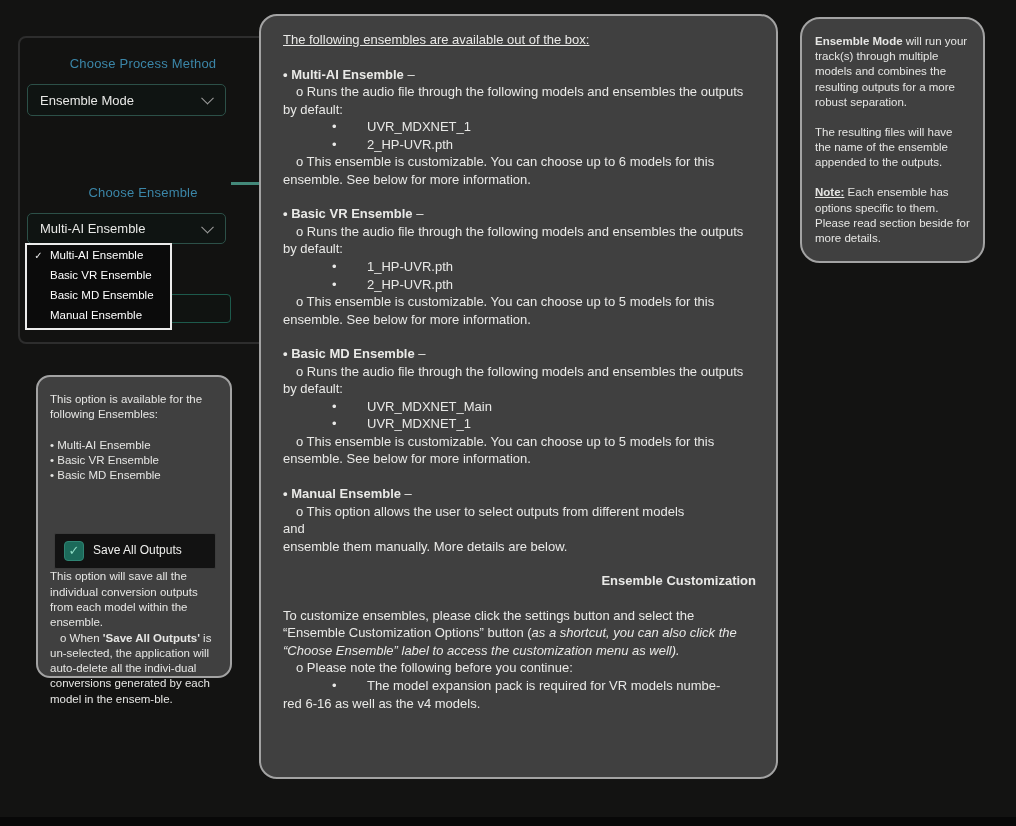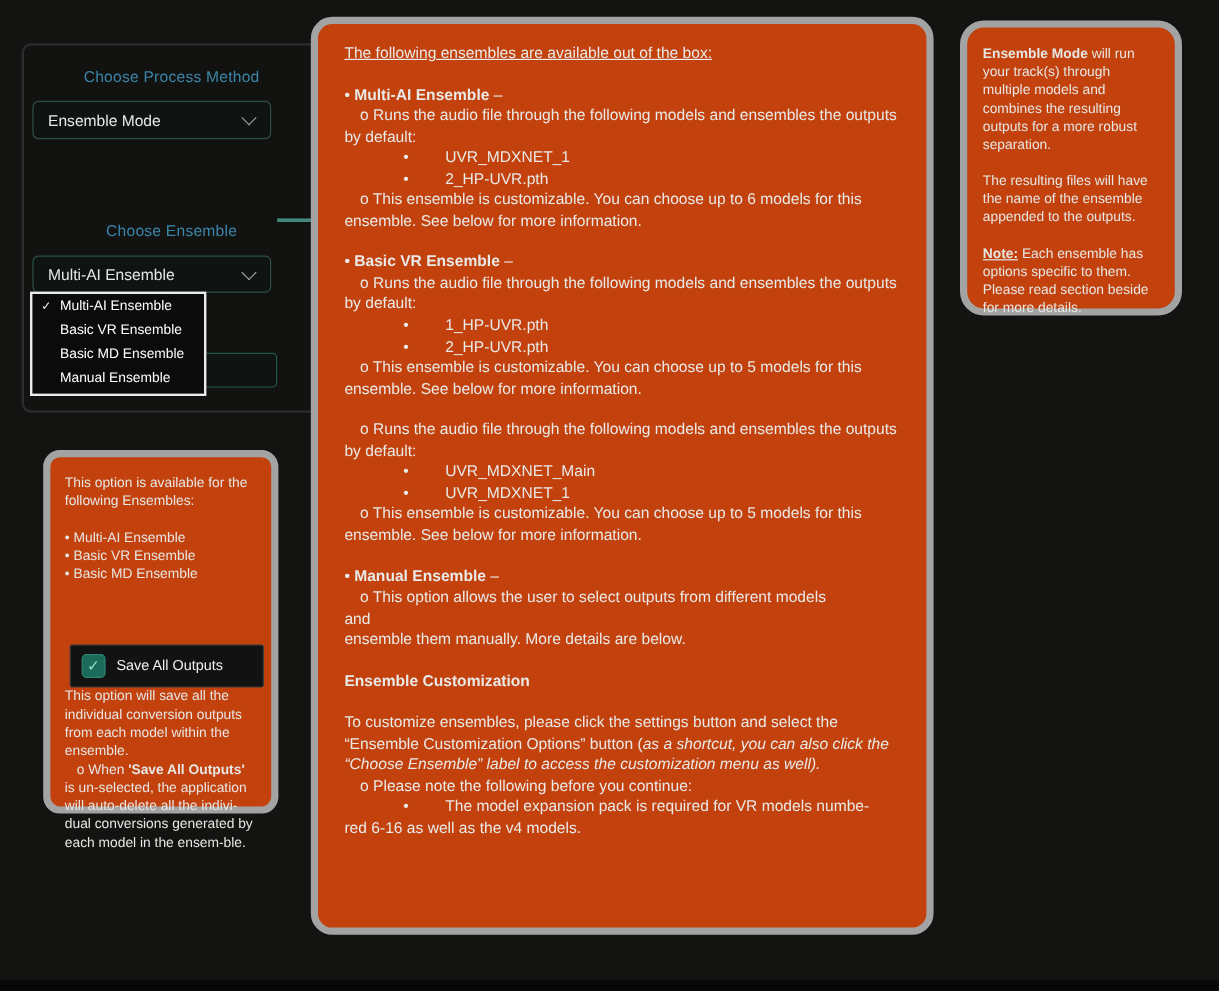--- a/index.html
+++ b/index.html
@@ -40,36 +40,36 @@
     box-sizing:border-box; background:#0b0b0b; border:2px solid #ececec; z-index:6;
   }
   .dd-item { height:20px; display:flex; align-items:center; color:#ffffff; font-size:11.5px; cursor:pointer; }
   .dd-check { width:23px; text-align:center; font-size:10px; color:#e8e8e8; flex:0 0 23px; }
 
   
   .connector { position:absolute; left:231px; top:182px; width:30px; height:3px; background:#43897a; }
 
   
   .docpanel {
-    position:absolute; box-sizing:border-box; background:#c2410c;
-    border:6px solid #a3a3a3; color:#e9e9e7; cursor:default;
+    position:absolute; box-sizing:border-box; background:#404040;
+    border:2px solid #a3a3a3; color:#e9e9e7; cursor:default;
   }
 
   
   .panel-center { left:259px; top:14px; width:519px; height:765px; border-radius:18px;
     padding:15px 20px 0 22px; font-size:13px; line-height:1.35; }
   .center-head { text-decoration:underline; }
   .para { margin:0; }
   .ind { text-indent:13px; }
   .bold { font-weight:bold; }
   .italic { font-style:italic; }
   .gap { height:17px; }
   .model { padding-left:49px; }
   .mbullet { display:inline-block; width:35px; }
-  .cust-head { text-align:left; font-weight:bold; }
+  .cust-head { text-align:right; font-weight:bold; }
 
   
   .panel-right { left:800px; top:17px; width:185px; height:246px; border-radius:20px;
     padding:15px 13px; font-size:11.5px; line-height:1.32; color:#e6e6e4; }
   .panel-right p { margin:0 0 15px 0; }
   .u { text-decoration:underline; }
 
   
   .panel-save { left:36px; top:375px; width:196px; height:303px; border-radius:14px;
     padding:15px 12px; font-size:11.5px; line-height:1.33; color:#e6e6e4; }
@@ -145,20 +145,21 @@
     <div>
       <div class="para"><span class="bold">• Basic VR Ensemble</span><span> –</span></div>
       <div class="para ind">o Runs the audio file through the following models and ensembles the outputs by default:</div>
       <div class="para model"><span class="mbullet">•</span><span>1_HP-UVR.pth</span></div>
       <div class="para model"><span class="mbullet">•</span><span>2_HP-UVR.pth</span></div>
       <div class="para ind">o This ensemble is customizable. You can choose up to 5 models for this ensemble. See below for more information.</div>
     </div>
     <div class="gap"></div>
 
     <div>
+      <div class="para"><span class="bold">• Basic MD Ensemble</span><span> –</span></div>
       <div class="para ind">o Runs the audio file through the following models and ensembles the outputs by default:</div>
       <div class="para model"><span class="mbullet">•</span><span>UVR_MDXNET_Main</span></div>
       <div class="para model"><span class="mbullet">•</span><span>UVR_MDXNET_1</span></div>
       <div class="para ind">o This ensemble is customizable. You can choose up to 5 models for this ensemble. See below for more information.</div>
     </div>
     <div class="gap"></div>
 
     <div>
       <div class="para"><span class="bold">• Manual Ensemble</span><span> –</span></div>
       <div class="para ind">o This option allows the user to select outputs from different models</div>

